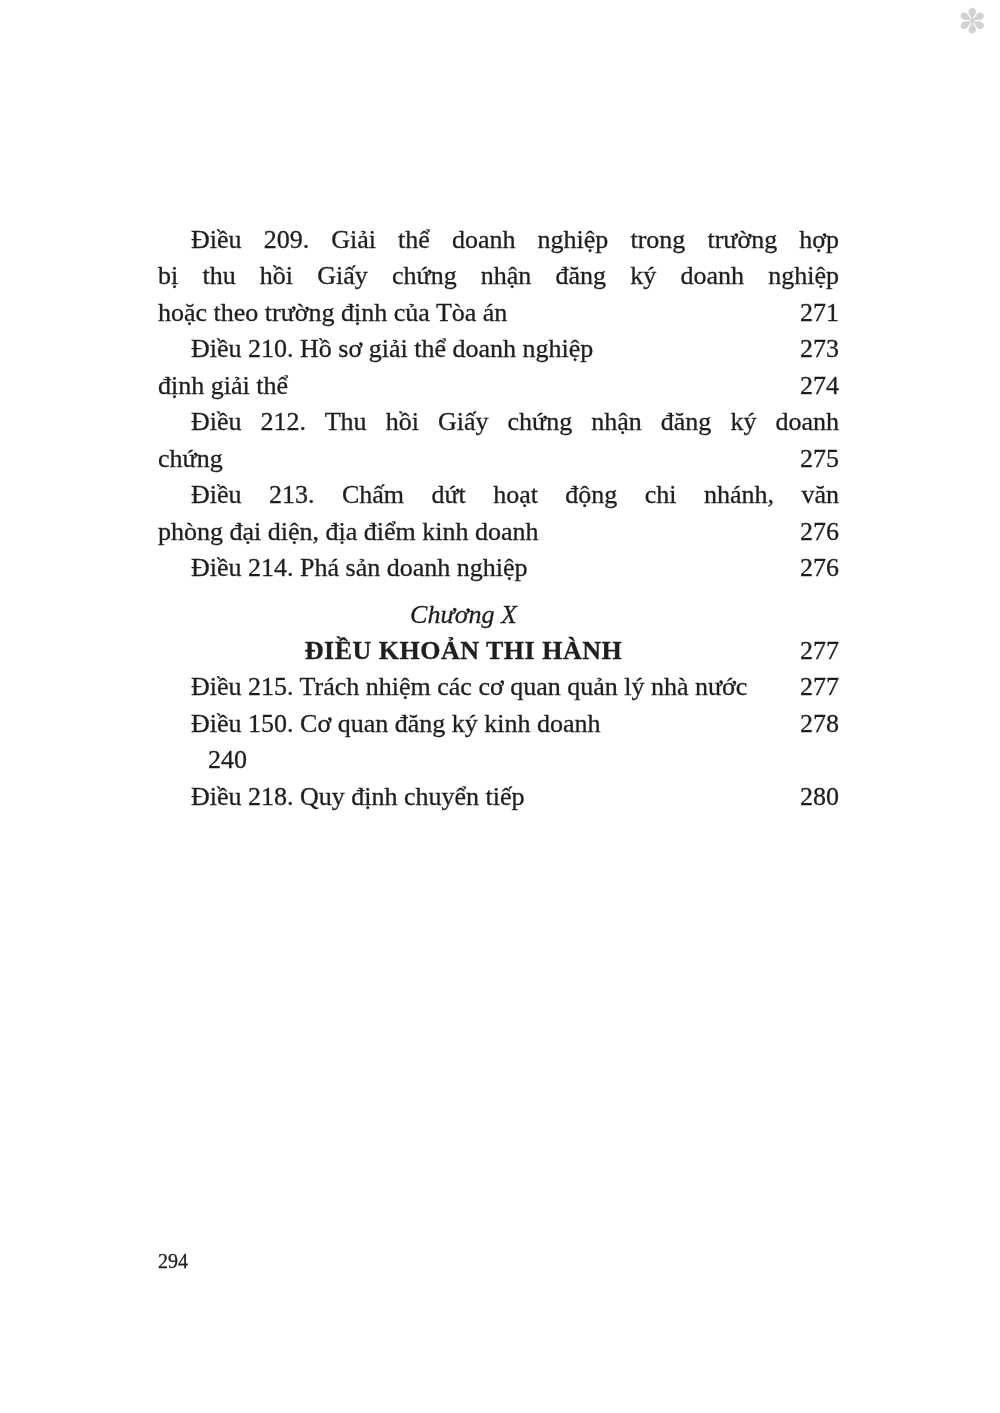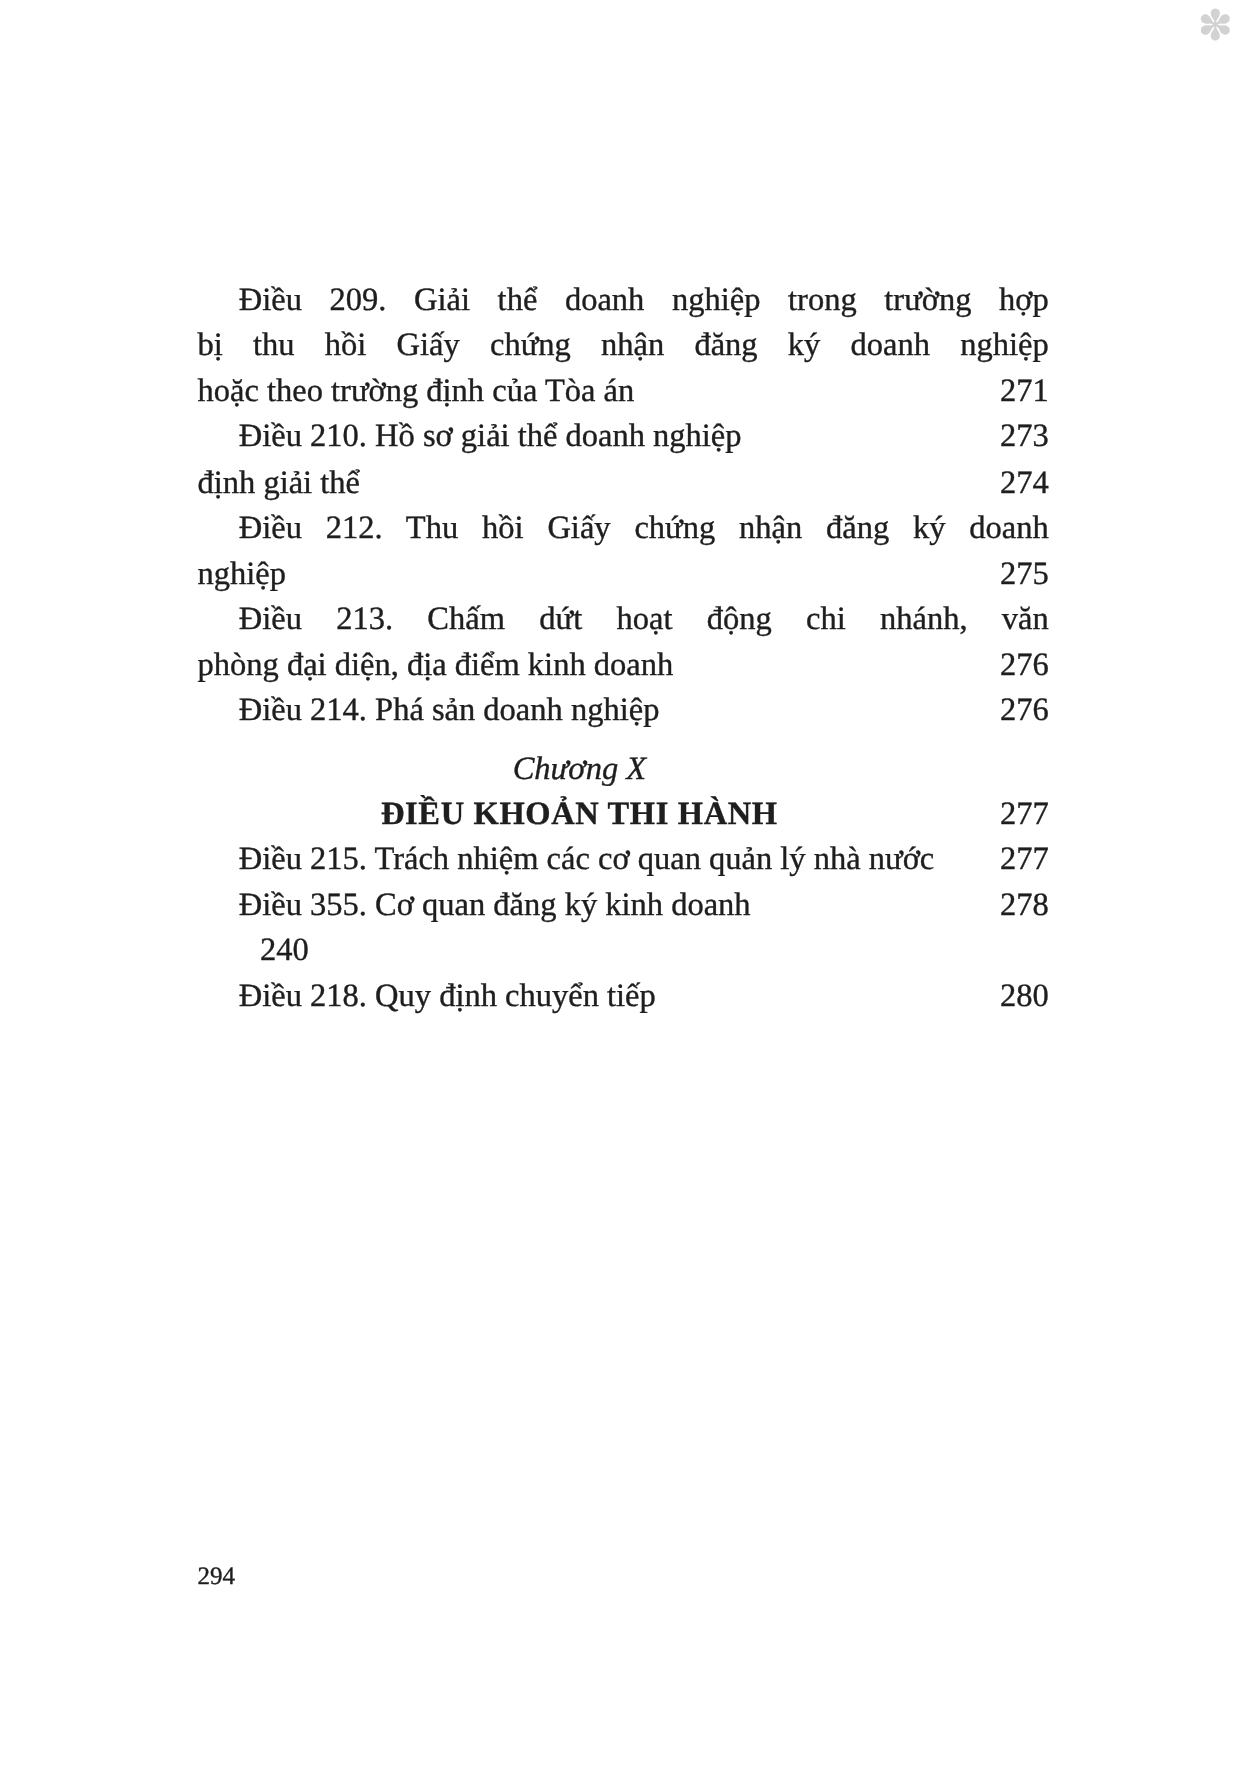--- a/index.html
+++ b/index.html
@@ -84,21 +84,21 @@
     <span class="text">định giải thể</span>
     <span class="pagenum">274</span>
   </div>
 
   <div class="row justify indent">
     <span class="text">Điều 212. Thu hồi Giấy chứng nhận đăng ký doanh</span>
     
   </div>
 
   <div class="row">
-    <span class="text">nghiệp</span>
+    <span class="text">chứng</span>
     <span class="pagenum">275</span>
   </div>
 
   <div class="row justify indent">
     <span class="text">Điều 213. Chấm dứt hoạt động chi nhánh, văn</span>
     
   </div>
 
   <div class="row">
     <span class="text">phòng đại diện, địa điểm kinh doanh</span>
@@ -119,21 +119,21 @@
     <span class="text">ĐIỀU KHOẢN THI HÀNH</span>
     <span class="pagenum">277</span>
   </div>
 
   <div class="row indent">
     <span class="text">Điều 215. Trách nhiệm các cơ quan quản lý nhà nước</span>
     <span class="pagenum">277</span>
   </div>
 
   <div class="row indent">
-    <span class="text">Điều 355. Cơ quan đăng ký kinh doanh</span>
+    <span class="text">Điều 150. Cơ quan đăng ký kinh doanh</span>
     <span class="pagenum">278</span>
   </div>
 
   <div class="row indent italic-entry">
     <span class="pagenum">240</span>
   </div>
 
   <div class="row indent">
     <span class="text">Điều 218. Quy định chuyển tiếp</span>
     <span class="pagenum">280</span>

